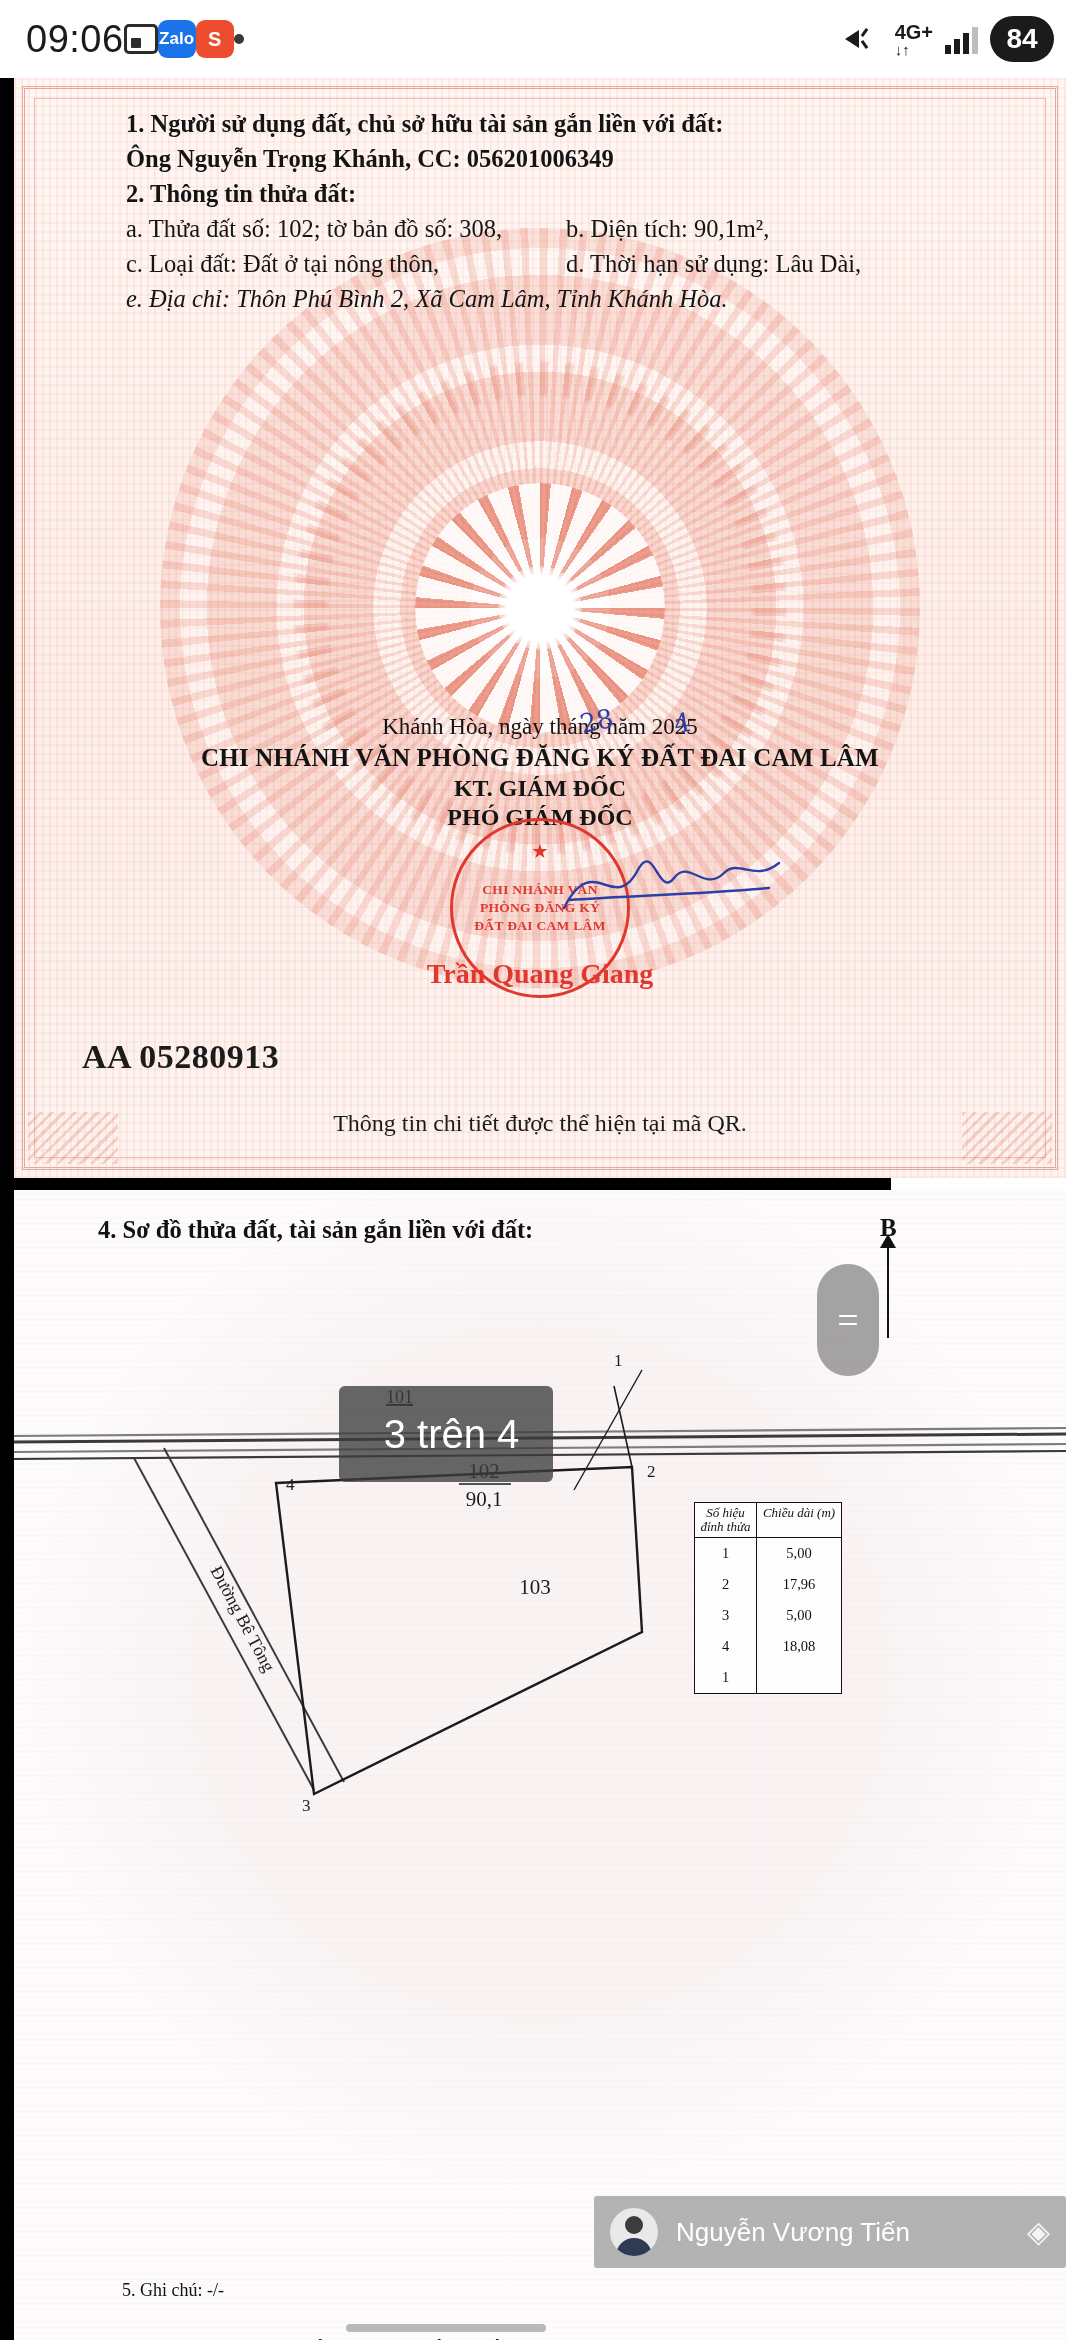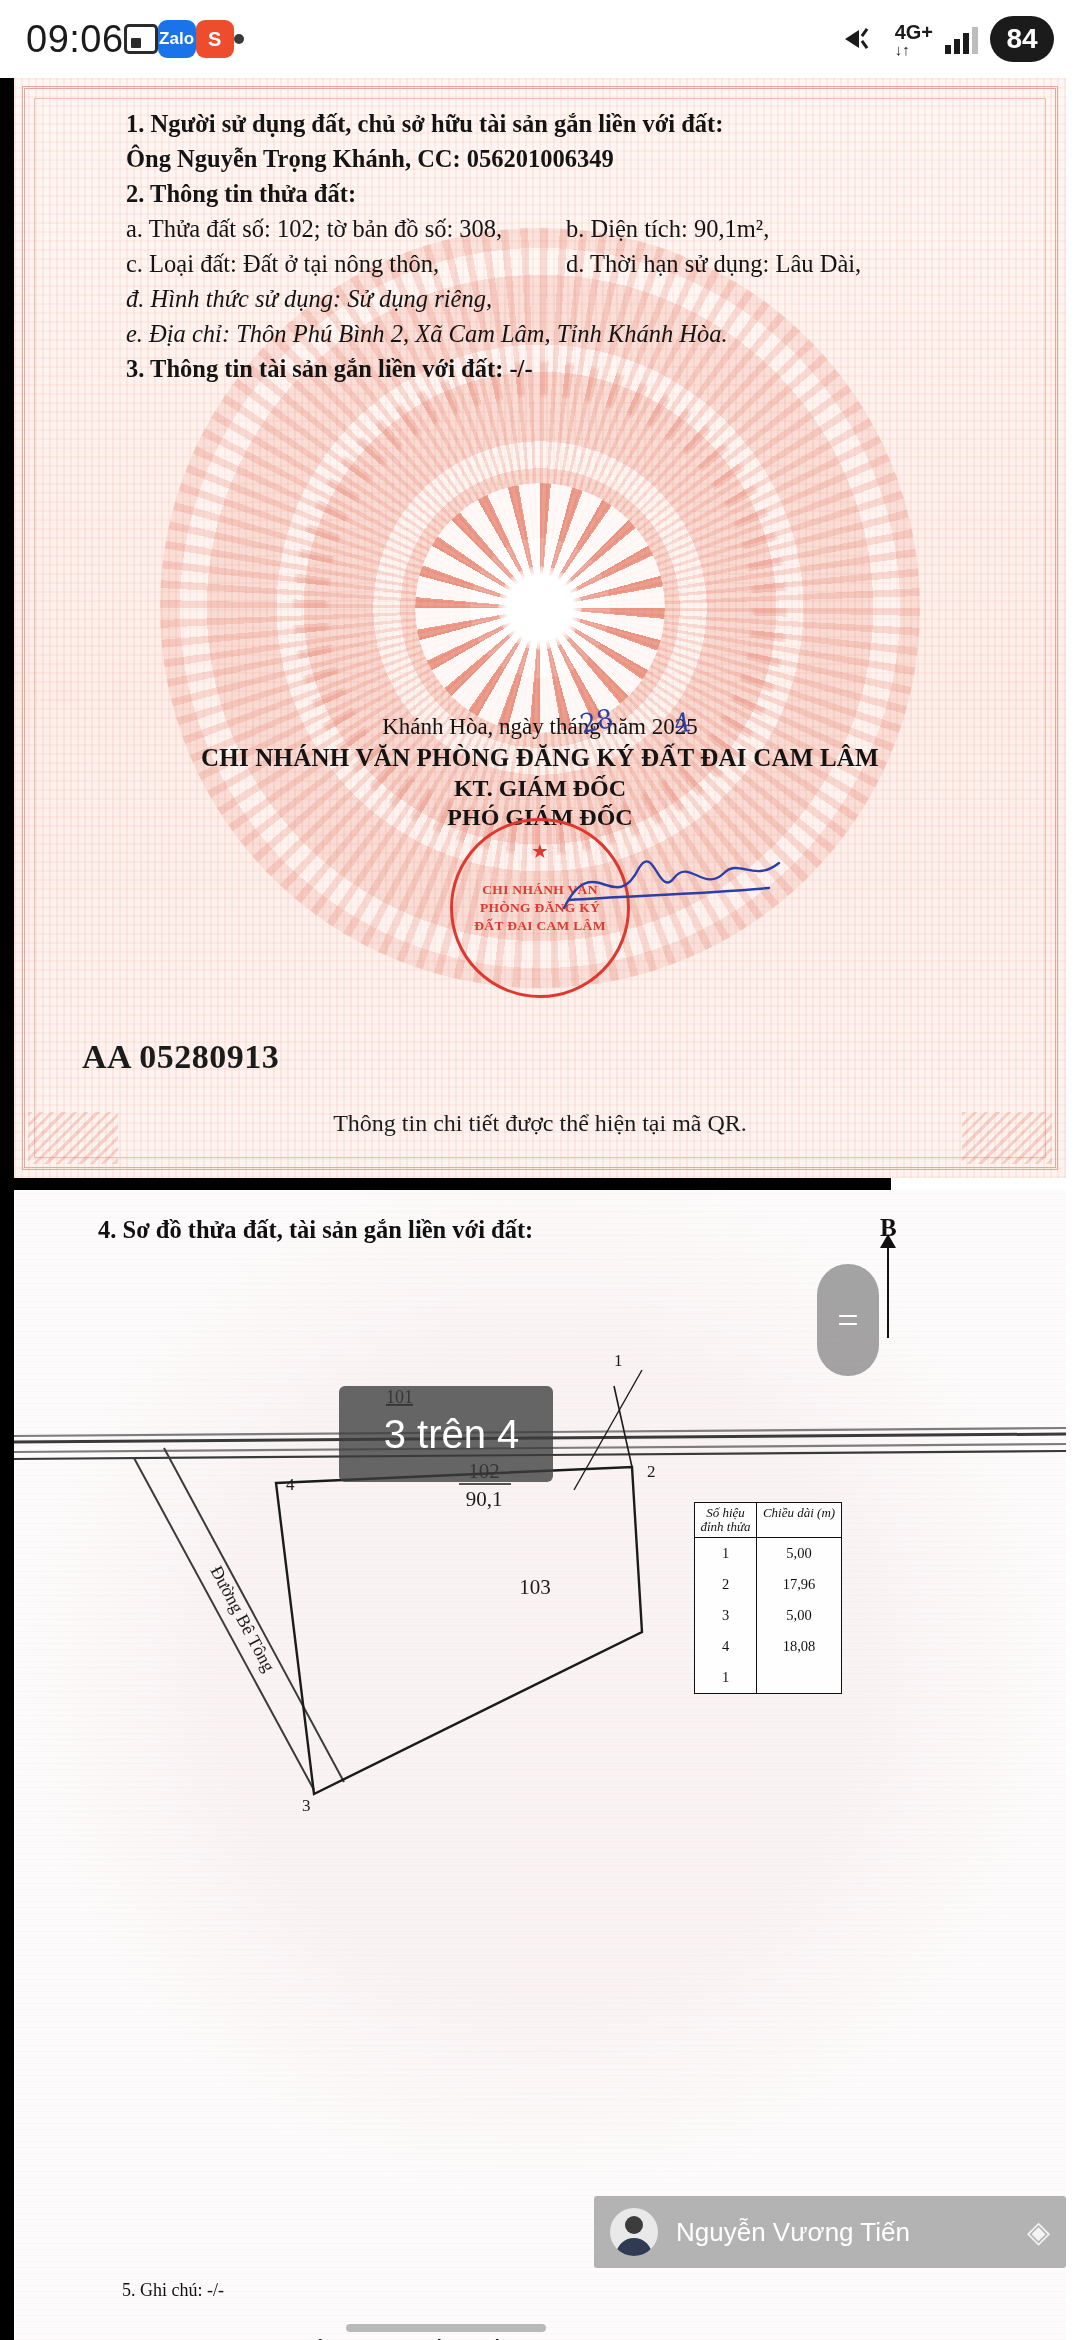--- a/index.html
+++ b/index.html
@@ -347,23 +347,21 @@
         <div class="ln b">Ông Nguyễn Trọng Khánh, CC: 056201006349</div>
         <div class="ln b">2. Thông tin thửa đất:</div>
         <div class="ln two-col">
           <span class="c1">a. Thửa đất số: 102; tờ bản đồ số: 308,</span>
           <span class="c2">b. Diện tích: 90,1m²,</span>
         </div>
         <div class="ln two-col">
           <span class="c1">c. Loại đất: Đất ở tại nông thôn,</span>
           <span class="c2">d. Thời hạn sử dụng: Lâu Dài,</span>
         </div>
-        <div class="ln i">đ. Hình thức sử dụng: Sử dụng riêng,</div>
         <div class="ln i">e. Địa chỉ: Thôn Phú Bình 2, Xã Cam Lâm, Tỉnh Khánh Hòa.</div>
-        <div class="ln b">3. Thông tin tài sản gắn liền với đất: -/-</div>
       </div>
 
       <div class="issue-block">
         <div class="issue-date">Khánh Hòa, ngày      tháng     năm 2025</div>
         <div class="issue-org">CHI NHÁNH VĂN PHÒNG ĐĂNG KÝ ĐẤT ĐAI CAM LÂM</div>
         <div class="issue-role1">KT. GIÁM ĐỐC</div>
         <div class="issue-role2">PHÓ GIÁM ĐỐC</div>
       </div>
       <div class="handwrite-date">28</div>
       <div class="handwrite-date2">4</div>
@@ -371,20 +369,21 @@
       <div class="seal">
         <div class="seal-star">★</div>
         <div class="seal-inner">CHI NHÁNH VĂN PHÒNG ĐĂNG KÝ ĐẤT ĐAI CAM LÂM</div>
       </div>
 
       <svg class="signature" viewBox="0 0 230 90">
         <path d="M10 70 C 40 10, 60 80, 85 30 C 100 5, 105 60, 120 40 C 135 20, 150 55, 170 35
                  C 185 20, 200 45, 225 25 M 15 62 C 70 58, 150 56, 215 50" fill="none" stroke="#2b3fa8" stroke-width="2.4" stroke-linecap="round"></path>
       </svg>
 
+      <div class="signer-name">Trần Quang Giang</div>
       <div class="serial">AA 05280913</div>
       <div class="qr-note">Thông tin chi tiết được thể hiện tại mã QR.</div>
     </div>
   </div>
 
   <div class="page2">
     <div class="p2-wm"></div>
     <div class="p2-title">4. Sơ đồ thửa đất, tài sản gắn liền với đất:</div>
 
     <div class="north">

